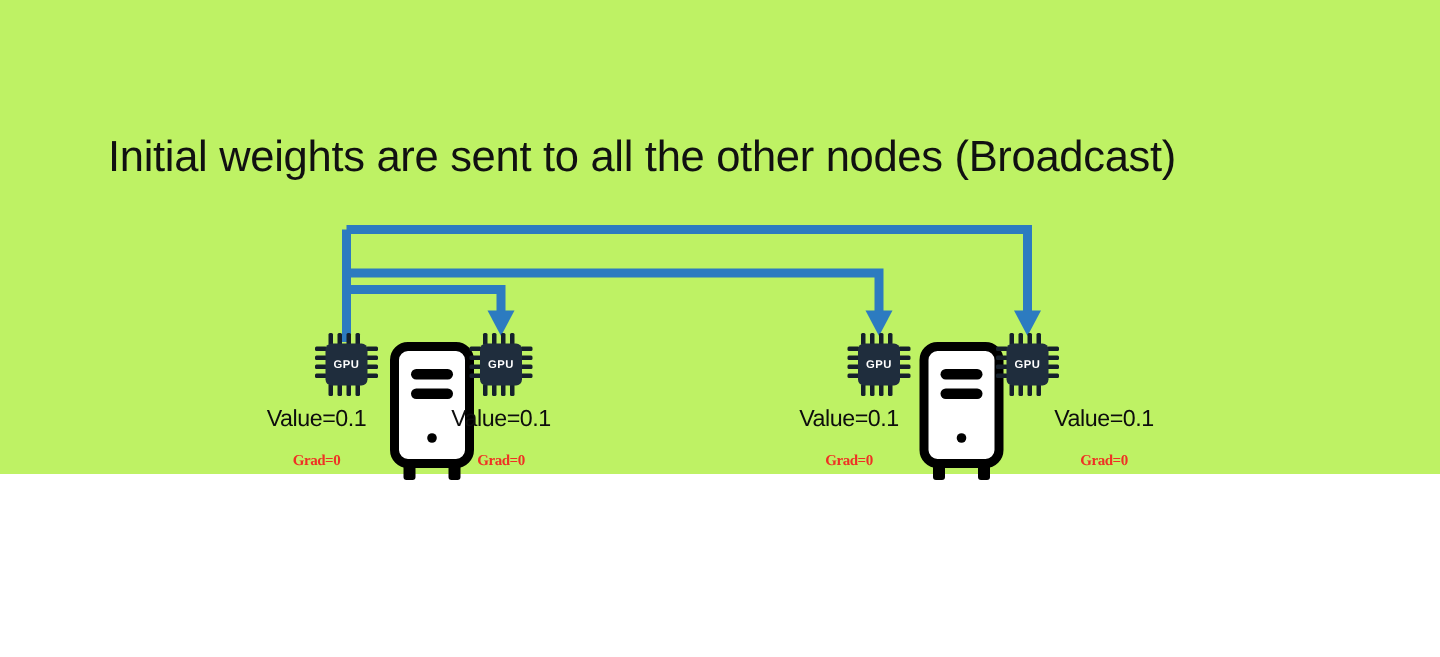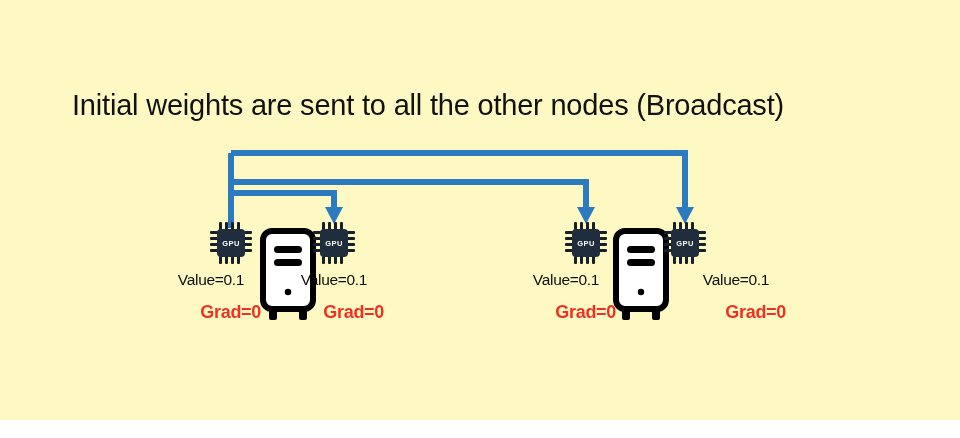--- a/index.html
+++ b/index.html
@@ -13,22 +13,22 @@
     position: relative;
     overflow: hidden;
     font-family: "Liberation Sans", sans-serif;
     -webkit-font-smoothing: antialiased;
   }
 
   #slide {
     position: absolute;
     left: 0; top: 0;
     width: 960px;
-    height: 420px;
-    background: #fef9c3;
+    height: 316px;
+    background: #bef264;
   }
 
   
   .slide-title {
     position: absolute;
     left: 72px;
     top: 88px;
     width: 820px;
     font-size: 29px;
     font-weight: 400;
@@ -72,26 +72,27 @@
     position: absolute;
     font-size: 15.5px;
     font-weight: normal;
     color: #0d0d0d;
     white-space: nowrap;
     text-align: center;
     letter-spacing: -0.3px;
   }
   .grad-label {
     position: absolute;
-    font-size: 18px;
+    font-size: 10px;
     font-weight: bold;
     color: #ef3124;
     white-space: nowrap;
-    text-align: right;
+    text-align: center;
     letter-spacing: -0.3px;
+    font-family: Liberation Serif, serif;
   }
 </style>
 </head>
 <body>
 
 <div id="slide">
 
   <div class="slide-title">Initial weights are sent to all the other nodes (Broadcast)</div>
 
   <svg class="wiring" viewBox="0 0 960 438">

